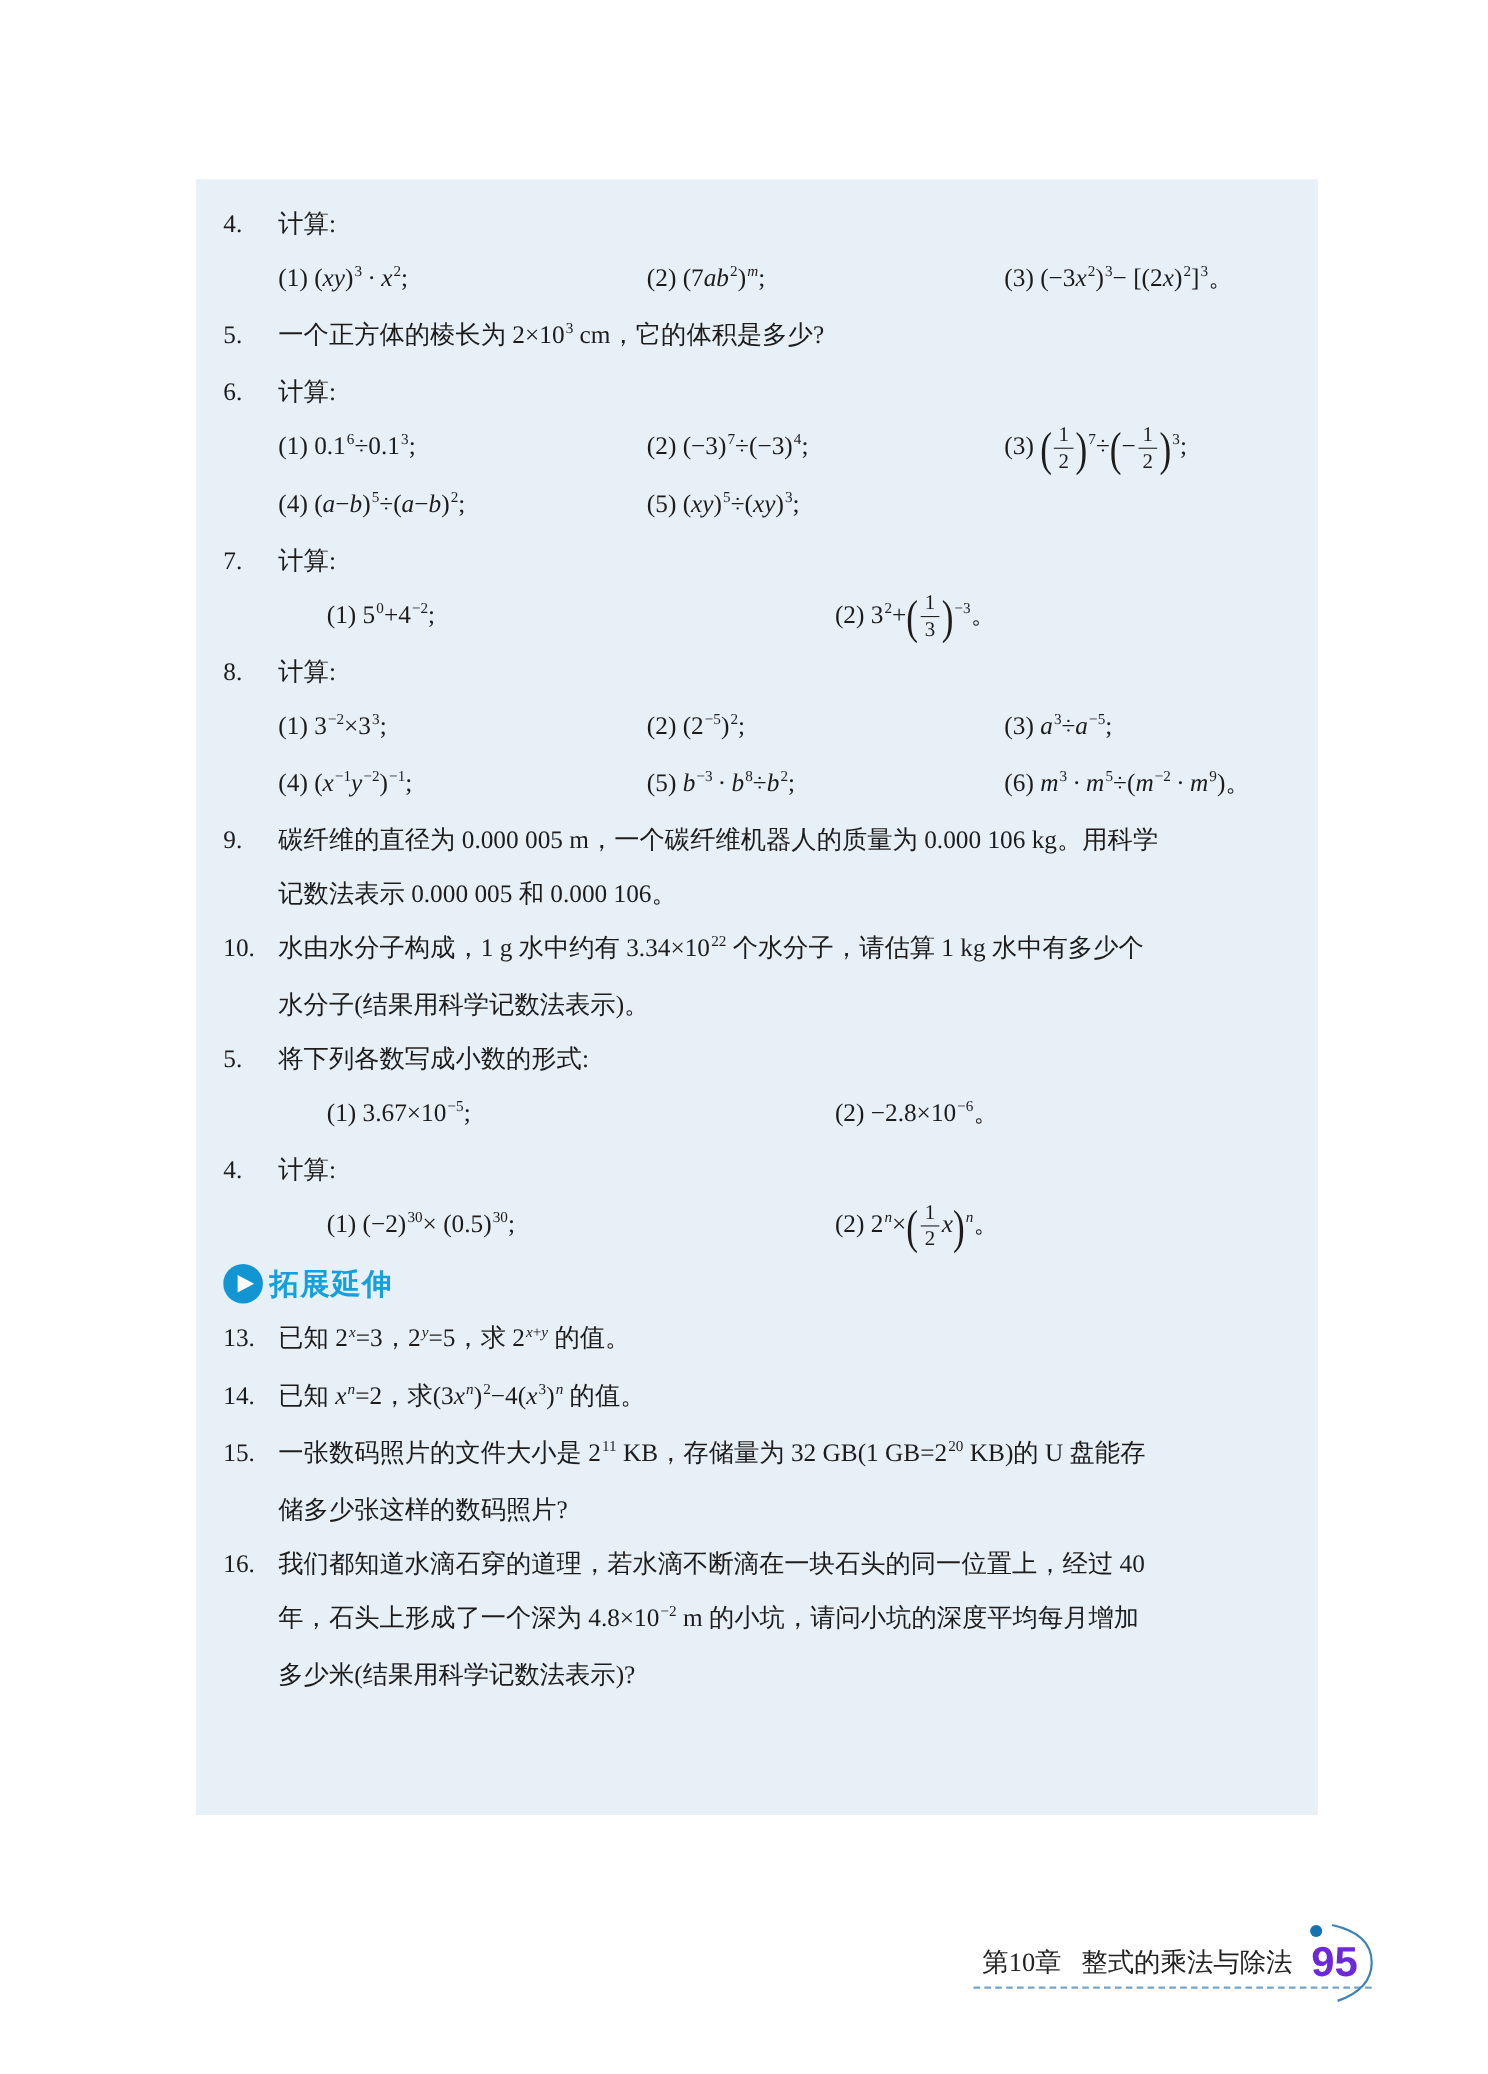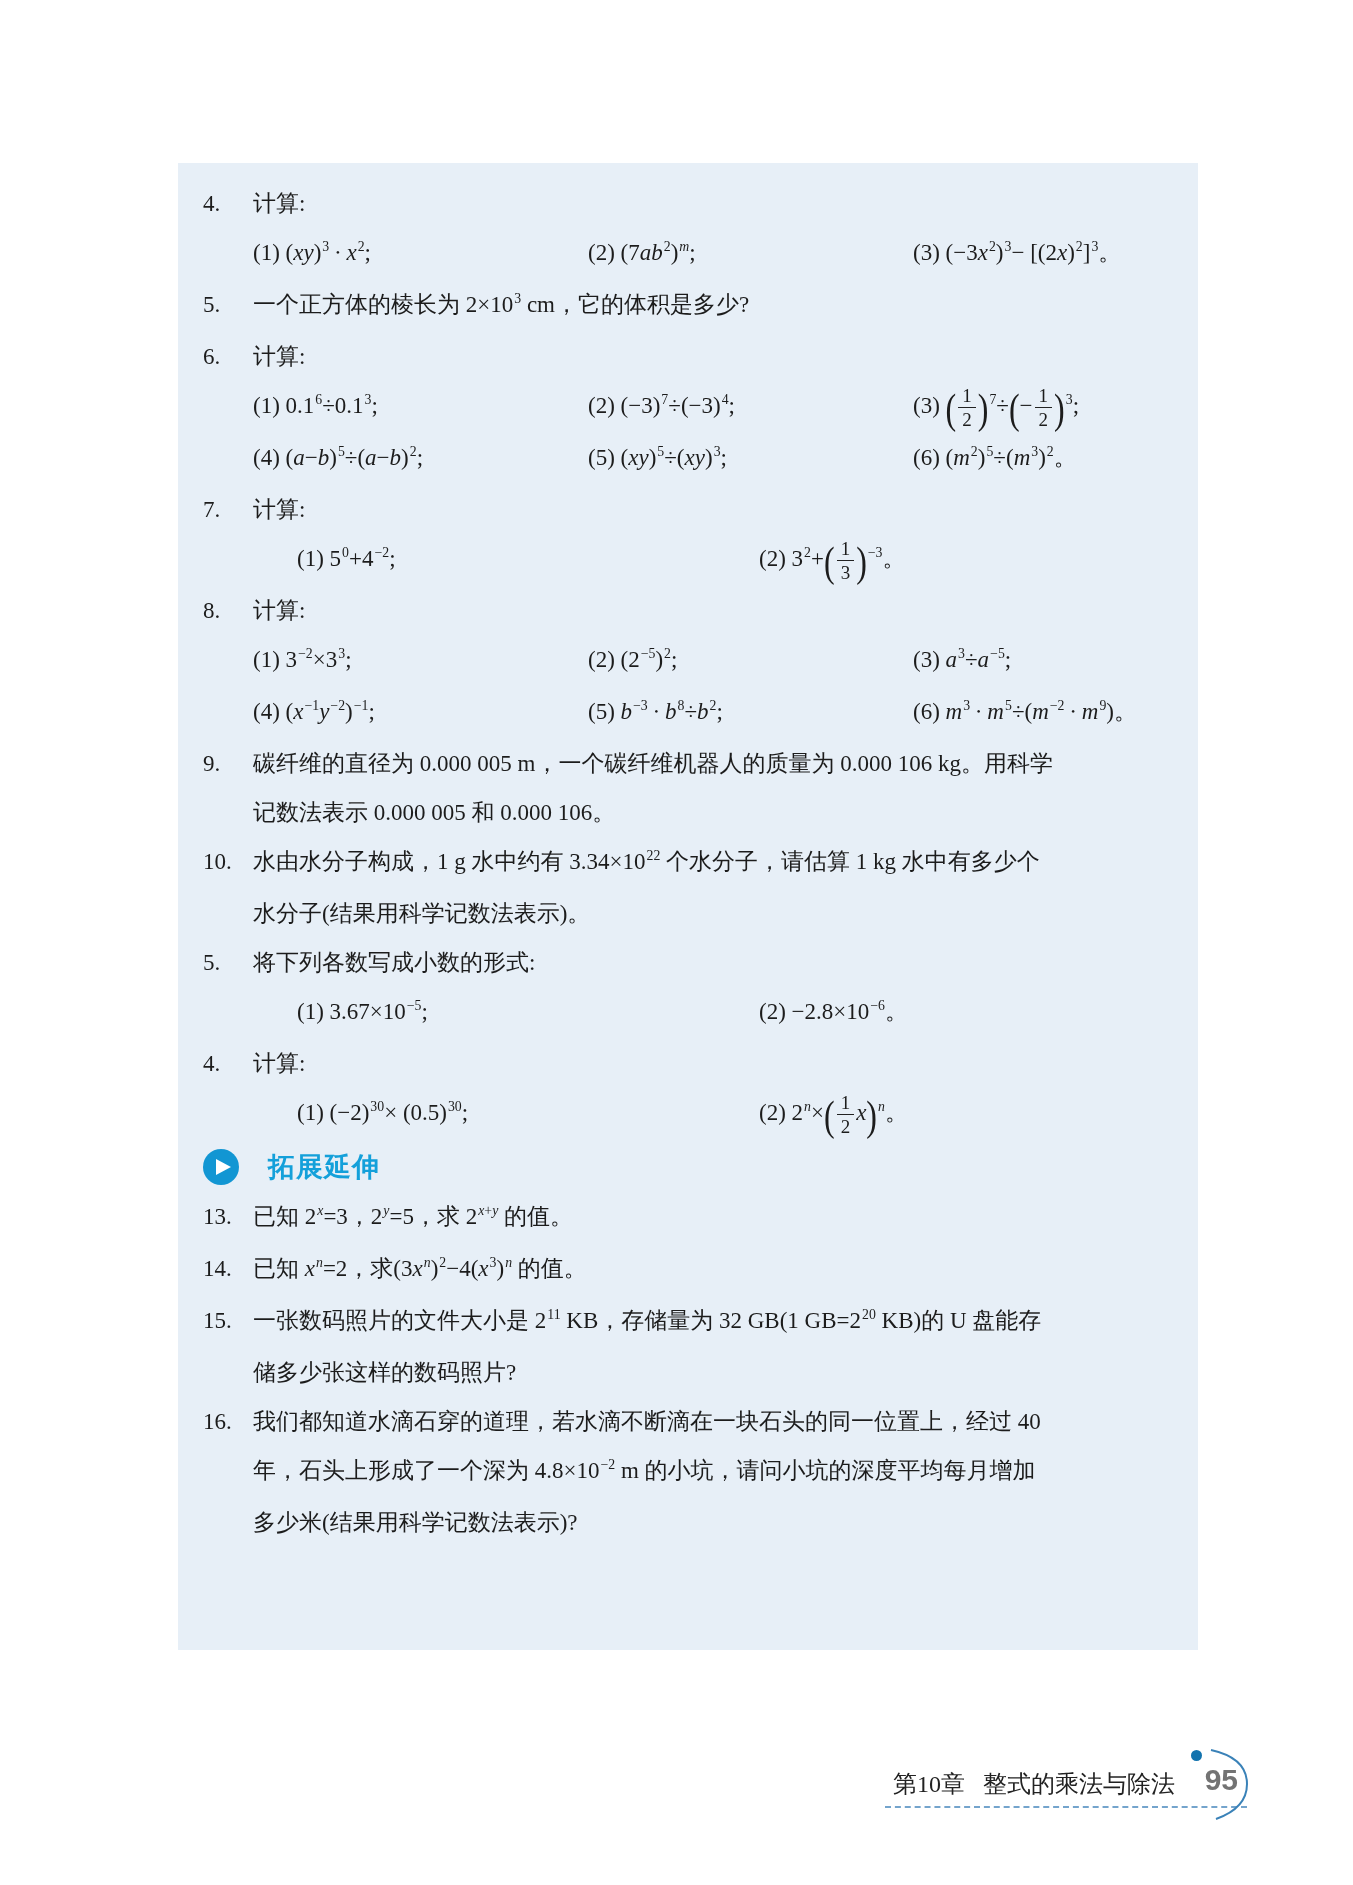--- a/index.html
+++ b/index.html
@@ -29,32 +29,32 @@
   
   .content sup, .body-text sup{
     font-size:0.60em;vertical-align:baseline;position:relative;top:-0.62em;margin-left:1px;
   }
   .vr{font-style:italic;font-family:"Liberation Serif","DejaVu Serif",serif;}
   .frac{display:inline-block;vertical-align:middle;text-align:center;margin:0 2px;}
   .frac .fn{display:block;font-size:19px;line-height:21px;padding:0 4px 1px;border-bottom:1.5px solid #222;}
   .frac .fd{display:block;font-size:19px;line-height:21px;padding:1px 4px 0;}
   .bigp{display:inline-block;font-size:32px;line-height:30px;vertical-align:middle;transform:scaleY(1.35);}
   
-  .section-head{display:flex;align-items:center;gap:29px;margin:6px 0 4px 0;height:42px;}
+  .section-head{display:flex;align-items:center;gap:6px;margin:6px 0 4px 0;height:42px;}
   .play-icon{flex:none;width:36px;height:36px;border-radius:50%;background:#1296d3;position:relative;}
   .play-tri{position:absolute;left:13px;top:10px;width:0;height:0;
     border-left:15px solid #ffffff;border-top:8px solid transparent;border-bottom:8px solid transparent;}
   .section-label{font-family:"Liberation Sans","DejaVu Sans",sans-serif;font-weight:700;
     font-size:27px;color:#14a0da;letter-spacing:1px;}
   
   .footer-line{position:absolute;left:885px;top:1806px;width:362px;border-top:2px dashed #74a4cc;}
   .footer-text{position:absolute;left:893px;top:1768px;font-size:24px;color:#222;white-space:nowrap;}
   .footer-text .chap{margin-right:18px;}
-  .page-num{position:absolute;left:1192px;top:1763px;width:46px;text-align:right;
-    font-family:"Liberation Sans","DejaVu Sans",sans-serif;font-weight:700;font-size:30px;color:#737373;}
+  .page-num{position:absolute;left:1192px;top:1763px;width:46px;text-align:left;
+    font-family:"Liberation Sans","DejaVu Sans",sans-serif;font-weight:700;font-size:38px;color:#6d28d9;}
   .deco-dot{position:absolute;left:1191px;top:1750px;width:11px;height:11px;border-radius:50%;background:#1273ae;}
   .deco-arc{position:absolute;left:1206px;top:1748px;}
 </style>
 </head>
 <body>
 
 <div class="panel">
 
   <div class="prob">
     <span class="num">4.</span>
@@ -78,21 +78,20 @@
     <div class="content">
       <div class="ptitle">计算:</div>
       <div class="row c3">
         <span class="part">(1) 0.1<sup>6</sup>÷0.1<sup>3</sup>;</span>
         <span class="part">(2) (−3)<sup>7</sup>÷(−3)<sup>4</sup>;</span>
         <span class="part">(3) <span class="bigp">(</span><span class="frac"><span class="fn">1</span><span class="fd">2</span></span><span class="bigp">)</span><sup>7</sup>÷<span class="bigp">(</span>−<span class="frac"><span class="fn">1</span><span class="fd">2</span></span><span class="bigp">)</span><sup>3</sup>;</span>
       </div>
       <div class="row c3">
         <span class="part">(4) (<i class="vr">a</i>−<i class="vr">b</i>)<sup>5</sup>÷(<i class="vr">a</i>−<i class="vr">b</i>)<sup>2</sup>;</span>
         <span class="part">(5) (<i class="vr">xy</i>)<sup>5</sup>÷(<i class="vr">xy</i>)<sup>3</sup>;</span>
-        <span class="part">(6) (<i class="vr">m</i><sup>2</sup>)<sup>5</sup>÷(<i class="vr">m</i><sup>3</sup>)<sup>2</sup>。</span>
       </div>
     </div>
   </div>
 
   <div class="prob">
     <span class="num">7.</span>
     <div class="content">
       <div class="ptitle">计算:</div>
       <div class="row c2">
         <span class="part">(1) 5<sup>0</sup>+4<sup>−2</sup>;</span>

